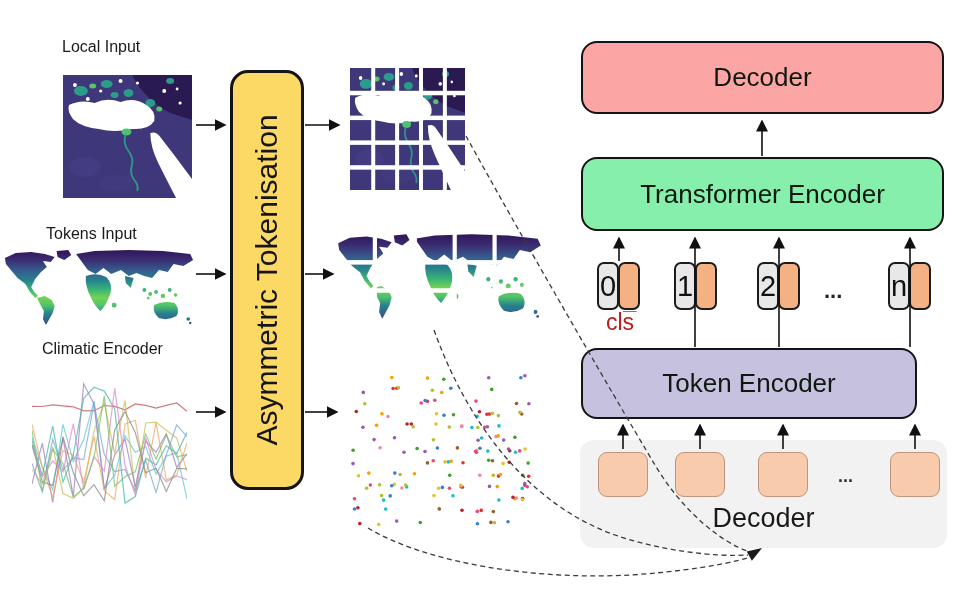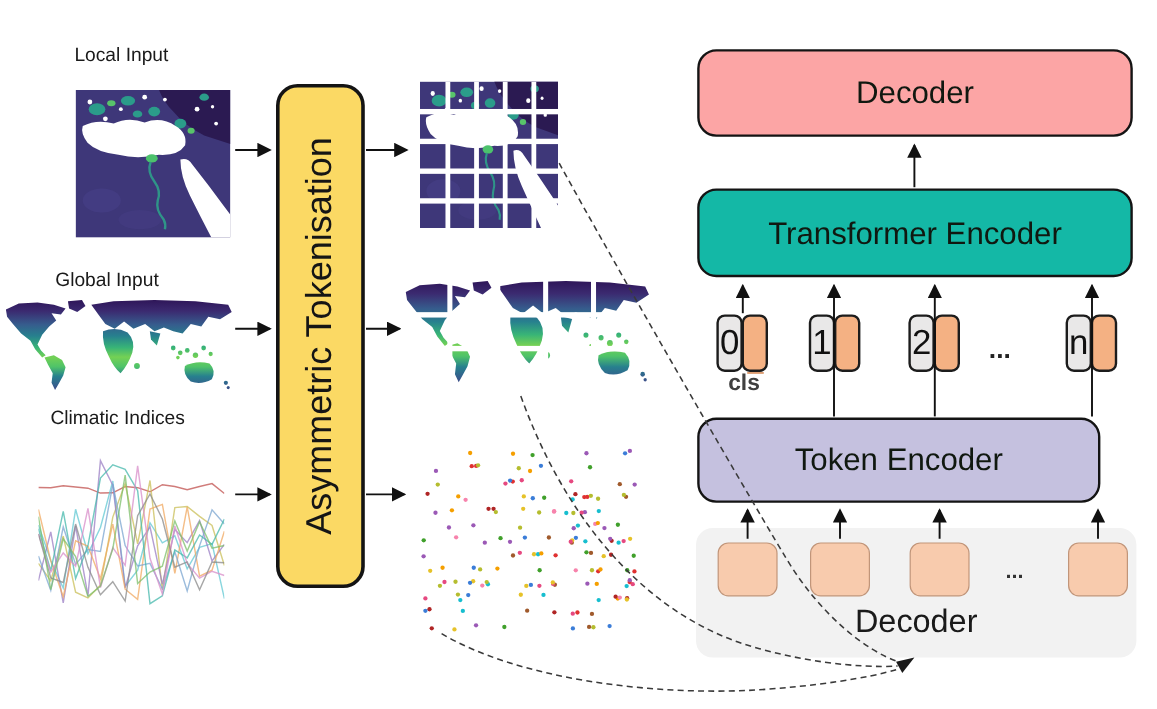--- a/index.html
+++ b/index.html
@@ -19,21 +19,21 @@
   #tokens-label{position:absolute;left:0;top:63px;width:367px;text-align:center;font-size:27px;color:#1a1a1a;}
   .orange-sq{position:absolute;top:12px;width:50px;height:45px;border-radius:9px;
              border:1.5px solid #c19579;box-sizing:border-box;}
   .panel-dots{position:absolute;top:26px;font-size:18px;font-weight:bold;color:#333;}
   .pair{position:absolute;top:262px;display:flex;z-index:2;}
   .pair-num,.pair-emb{width:22px;height:48px;box-sizing:border-box;border:2px solid #1c1c1c;border-radius:7px;}
   .pair-num{display:flex;align-items:center;justify-content:center;font-size:29px;color:#111;margin-right:-1px;}
   .pair-emb{position:relative;}
   .slot-mark{position:absolute;left:3px;bottom:2px;font-size:24px;font-weight:bold;line-height:10px;}
   .row-dots{position:absolute;top:278px;font-size:22px;font-weight:bold;color:#222;z-index:2;}
-  .cls-label{position:absolute;top:309px;font-size:19px;color:#404040;z-index:2;font-weight:bold;}
+  .cls-label{position:absolute;top:309px;font-size:23px;color:#b91c1c;z-index:2;}
   #overlay{position:absolute;left:0;top:0;z-index:3;pointer-events:none;}
   svg{display:block;}
 </style>
 </head>
 <body>
 
 <div id="stage">
 
   <svg width="0" height="0" class="abs" aria-hidden="true">
     <defs>
@@ -94,22 +94,22 @@
           <circle cx="178" cy="47" r="1.8"></circle>
         <circle cx="150" cy="50" r="1.5"></circle>
         <path d="M156,57 Q166,52 177,55 Q183,61 179,68 Q170,73 161,70 Q154,64 156,57 Z"></path>
         <circle cx="191" cy="71" r="1.8"></circle>
           <circle cx="193" cy="75" r="1.3"></circle>
       </g>
     </defs>
   </svg>
 
   <div class="fig-label" style="left:62px;top:38px;">Local Input</div>
-  <div class="fig-label" style="left:46px;top:225px;">Global Input</div>
-  <div class="fig-label" style="left:42px;top:340px;">Climatic Indices</div>
+  <div class="fig-label" style="left:46px;top:225px;">Tokens Input</div>
+  <div class="fig-label" style="left:42px;top:340px;">Climatic Encoder</div>
 
   <svg class="abs" style="left:63px;top:75px;" width="129" height="123" viewBox="0 0 130 123" preserveAspectRatio="none">
     <use href="#egymap"></use>
   </svg>
 
   <svg class="abs" style="left:2px;top:248px;" width="195" height="80" viewBox="0 0 200 80" preserveAspectRatio="none">
     <use href="#worldmap"></use>
   </svg>
 
   <svg id="indices-svg" class="abs" style="left:32px;top:368px;" width="155" height="142" viewBox="0 0 155 142">
@@ -303,21 +303,21 @@
       <circle cx="150.2" cy="63.9" r="1.8" fill="#f59f00"></circle>
       <circle cx="45.1" cy="16.5" r="1.8" fill="#e03131"></circle>
       <circle cx="103.1" cy="89.2" r="1.8" fill="#f59f00"></circle>
       <circle cx="105.5" cy="42.8" r="1.8" fill="#40a02b"></circle>
     </svg>
 
   <div class="box" id="decoder-box" style="background: #fca5a5;">
     <span>Decoder</span>
   </div>
 
-  <div class="box" id="transformer-box" style="background: #14b8a6;">
+  <div class="box" id="transformer-box" style="background: #86efac;">
     <span>Transformer Encoder</span>
   </div>
 
   <div class="box" id="token-encoder-box" style="background: rgb(197, 193, 223);">
     <span>Token Encoder</span>
   </div>
 
   <div class="pair" style="left:597px;">
     <div class="pair-num" style="background: rgb(233, 232, 232);">0</div>
     <div class="pair-emb" style="background: rgb(244, 177, 131);">

